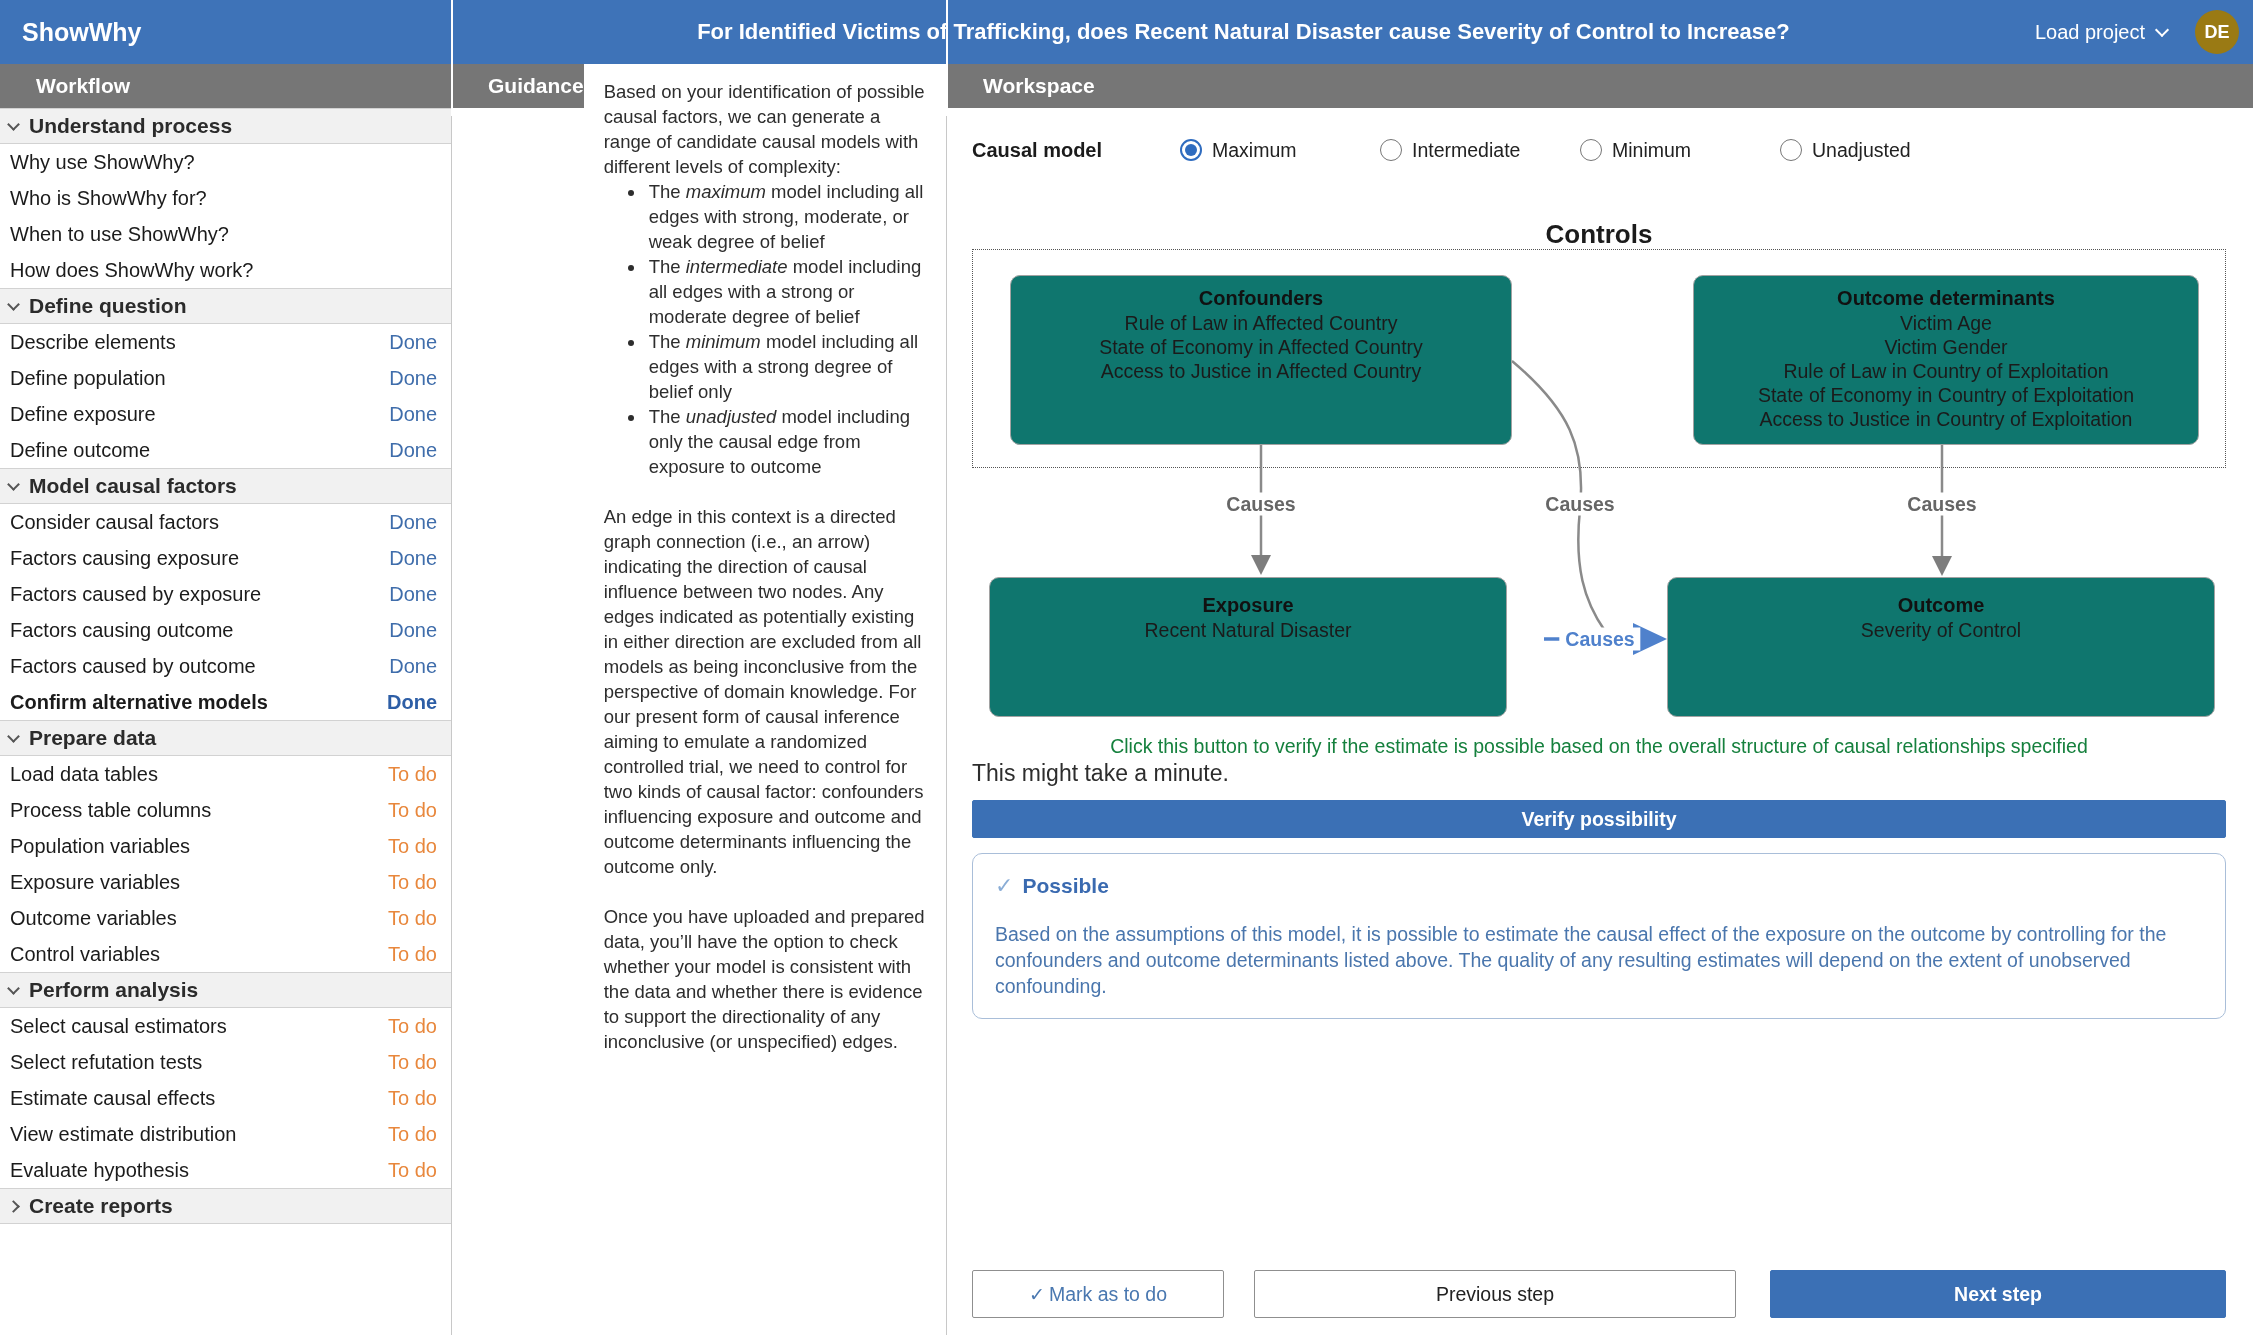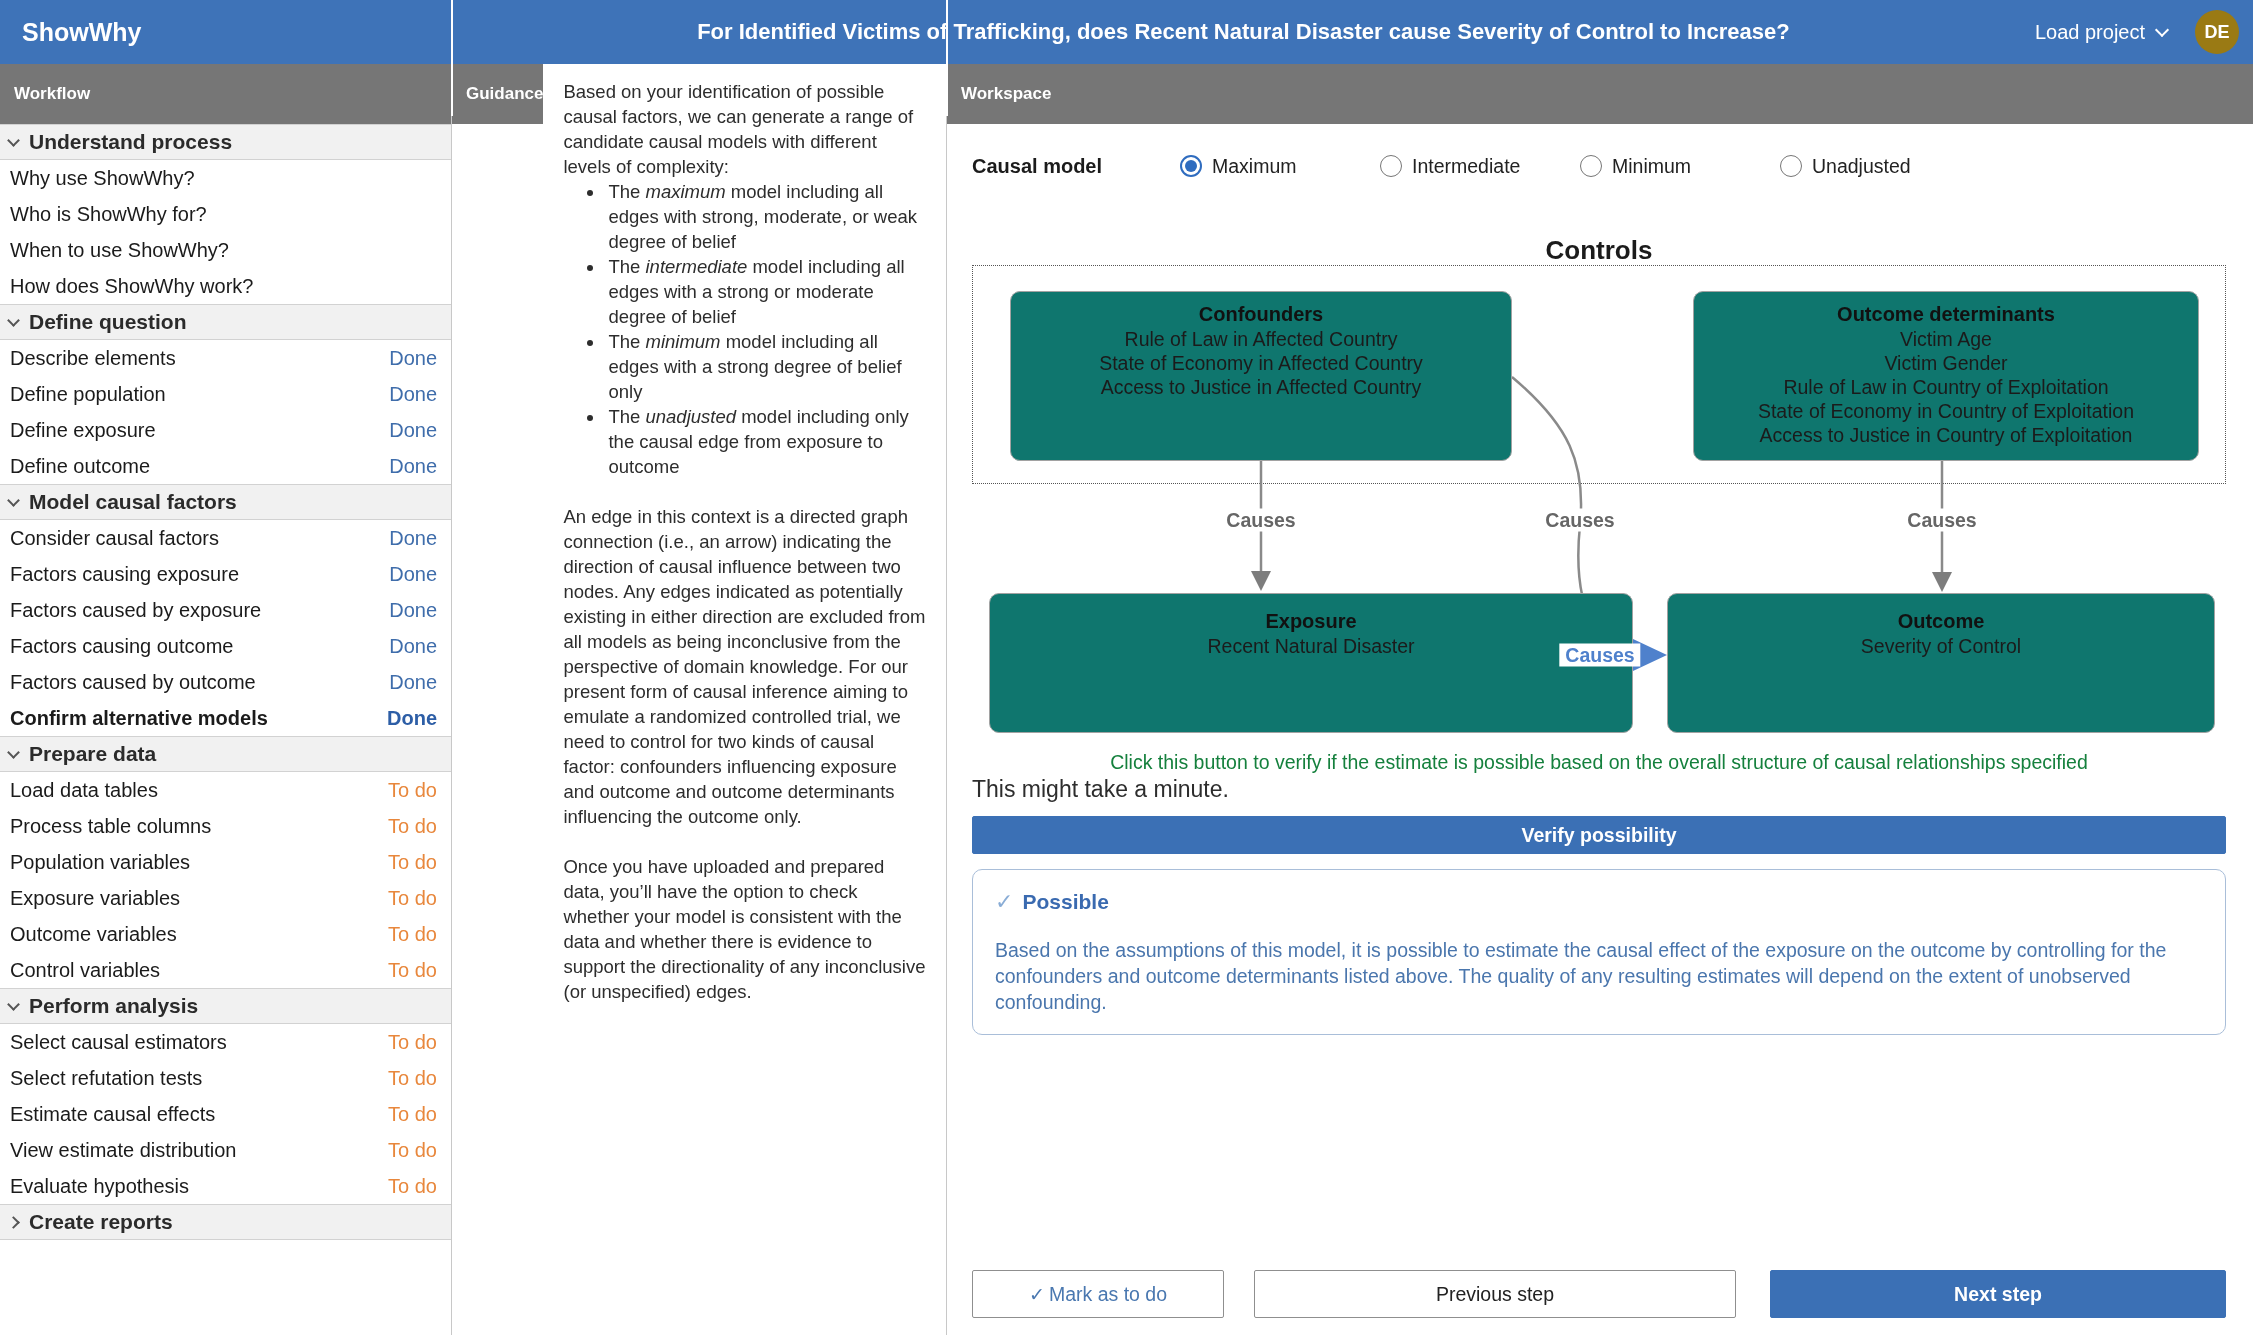--- a/index.html
+++ b/index.html
@@ -17,21 +17,21 @@
   .avatar { width:44px; height:44px; border-radius:50%; background:#9a7a14; color:#fff; font-weight:700; font-size:18px; display:flex; align-items:center; justify-content:center; }
 
   .sep { position:absolute; top:0; width:2px; height:116px; background:#fff; z-index:6; }
   .sep1 { left:451px; } .sep2 { left:946px; }
 
   
   .main { flex:1; display:flex; min-height:0; }
   .col-workflow { width:452px; flex:none; border-right:1px solid #c8c8c8; display:flex; flex-direction:column; }
   .col-guidance { width:495px; flex:none; border-right:1px solid #c8c8c8; display:flex; flex-direction:row; }
   .col-workspace { flex:1; display:flex; flex-direction:column; min-width:0; }
-  .panel-bar { height:60px; flex:none; background:#767676; color:#fff; font-size:17px; font-weight:700; display:flex; align-items:center; padding-left:14px; }
+  .panel-bar { height:44px; flex:none; background:#767676; color:#fff; font-size:21px; font-weight:700; display:flex; align-items:center; padding-left:36px; }
 
   
   .wf-list { flex:1; overflow:hidden; }
   .wf-section { height:36px; background:#f1f1f1; border-top:1px solid #d2d2d2; border-bottom:1px solid #d2d2d2; display:flex; align-items:center; padding-left:9px; gap:11px; font-size:21px; font-weight:700; color:#2b2b2b; cursor:pointer; }
   .chev { width:9px; height:9px; border-right:2px solid #555; border-bottom:2px solid #555; transform:rotate(45deg); margin-top:-4px; flex:none; }
   .chev.collapsed { transform:rotate(-45deg); margin-top:0; }
   .wf-item { height:36px; display:flex; align-items:center; padding:0 14px 0 10px; font-size:20px; color:#1b1b1b; cursor:pointer; }
   .wf-item .lbl { flex:1; min-width:0; white-space:nowrap; }
   .st { font-size:20px; flex:none; }
   .status-done { color:#3f6dab; }
@@ -57,21 +57,21 @@
 
   .diagram { position:relative; margin-top:47px; height:500px; flex:none; }
   .diagram-title { position:absolute; top:0; left:0; right:0; text-align:center; font-size:26px; font-weight:700; color:#1b1b1b; }
   .controls-frame { position:absolute; left:0; top:30px; width:1254px; height:219px; border:1px dotted #555; }
   svg.edges { position:absolute; left:0; top:0; width:1254px; height:500px; }
   .node { position:absolute; border:1px solid #a2a2a2; border-radius:10px; background:#0f766e; text-align:center; padding-top:9px; }
   .node-title { font-weight:700; font-size:20px; line-height:26px; color:#111; }
   .node-line { font-size:19.5px; line-height:24px; color:#1b1b1b; }
   #node-confounders { left:38px; top:56px; width:502px; height:170px; }
   #node-outcome-determinants { left:721px; top:56px; width:506px; height:170px; }
-  #node-exposure { left:17px; top:358px; width:644px; height:140px; padding-top:14px; }
+  #node-exposure { left:17px; top:358px; width:518px; height:140px; padding-top:14px; }
   #node-outcome { left:695px; top:358px; width:548px; height:140px; padding-top:14px; }
   .causes-label { position:absolute; transform:translate(-50%,-50%); background:#fff; padding:0 6px; font-size:19.5px; font-weight:700; color:#666; white-space:nowrap; }
   .causes-label.blue { color:#4f81cc; }
 
   .note1 { margin-top:16px; text-align:center; font-size:19.5px; color:#15803d; flex:none; }
   .note2 { margin-top:2px; font-size:23px; color:#2d2d2d; flex:none; }
   .verify-btn { margin-top:13px; height:38px; flex:none; width:100%; background:#3b70b5; color:#fff; font-family:inherit; font-size:19.5px; font-weight:600; border:1px solid #3b70b5; border-radius:2px; cursor:pointer; }
 
   .result-box { margin-top:15px; flex:none; border:1px solid #a9bed9; border-radius:10px; padding:19px 22px; min-height:140px; background:#fff; }
   .result-title { display:flex; align-items:center; gap:9px; font-size:21px; font-weight:700; color:#3a6ab0; }

